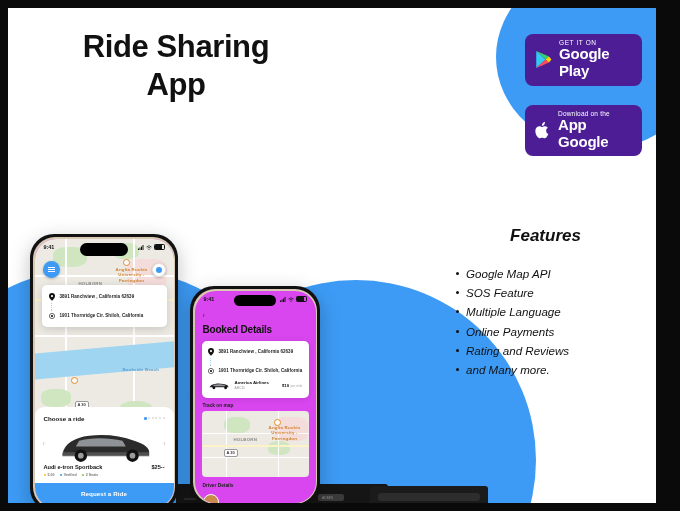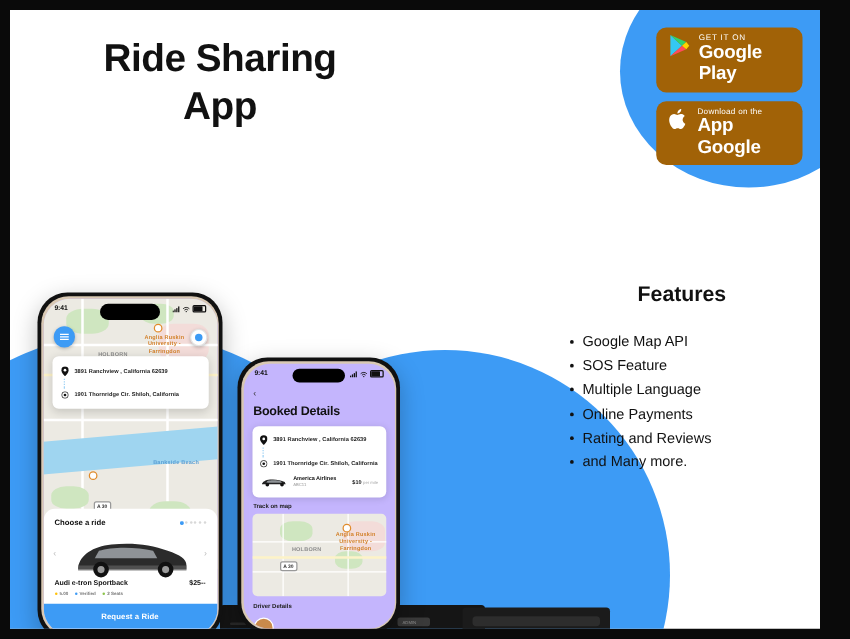--- a/index.html
+++ b/index.html
@@ -15,40 +15,40 @@
       background:var(--blue);}
   .blue-blob-mid{position:absolute;left:168px;top:272px;width:360px;height:360px;border-radius:50%;
       background:var(--blue);}
 
   
   .headline{position:absolute;left:38px;top:20px;width:260px;text-align:center;
       font-size:31px;line-height:1.22;font-weight:700;color:#111;letter-spacing:-0.4px;}
 
   
   .badges{position:absolute;right:14px;top:14px;display:flex;flex-direction:column;gap:7px;z-index:6;}
-  .badge{display:flex;gap:7px;background:#a16207;border-radius:8px;
-      padding:5px 13px 6px 10px;width:94px;}
+  .badge{display:flex;align-items:center;gap:7px;background:#4c1d95;border-radius:8px;
+      padding:5px 13px 6px 10px;width:94px;margin-top:12px;}
   .badge .bsub{font-size:6.5px;letter-spacing:.6px;color:#fff;line-height:1.1;text-transform:uppercase;}
   .badge .bmain{font-size:15px;font-weight:600;color:#fff;line-height:1.12;letter-spacing:-.2px;}
   .badge .bsub2{font-size:6.5px;letter-spacing:.2px;color:#fff;line-height:1.1;}
   .gp-icon{width:17px;height:19px;flex:none;}
   .apple-icon{width:16px;height:19px;flex:none;}
 
   
-  .features{position:absolute;left:430px;top:218px;width:215px;z-index:5;}
+  .features{position:absolute;left:430px;top:218px;width:215px;z-index:5;font-style:italic;}
   .features h2{margin:0;text-align:center;font-size:17px;font-weight:700;color:#111;}
   .features ul{list-style:none;margin:18px 0 0 0;padding:0 0 0 18px;}
   .features li{position:relative;font-size:11.6px;line-height:1.66;color:#111;font-weight:500;padding-left:10px;}
   .features li:before{content:"";position:absolute;left:0;top:8px;width:3px;height:3px;border-radius:50%;background:#111;}
 
   
   .phone{position:absolute;border-radius:24px;background:#111;padding:3px;
       box-shadow:0 6px 20px rgba(0,0,0,.25);}
   .phone .bezel{border-radius:22px;background:#d9c9b4;padding:1.5px;height:100%;box-sizing:border-box;}
-  .phone .screen{position:relative;width:100%;height:100%;border-radius:21px;overflow:hidden;background:#c4b5fd;}
+  .phone .screen{position:relative;width:100%;height:100%;border-radius:21px;overflow:hidden;background:#d946ef;}
   .notch{position:absolute;left:50%;transform:translateX(-50%);top:4px;background:#000;border-radius:9px;z-index:9;}
 
   #phone-left{left:22px;top:226px;width:142px;height:272px;z-index:4;}
   #phone-left .notch{width:48px;height:13px;}
   #phone-right{left:182px;top:278px;width:124px;height:215px;z-index:3;}
   #phone-right .notch{width:42px;height:11px;}
 
   .statusbar{position:absolute;top:0;left:0;right:0;height:17px;display:flex;align-items:center;
       justify-content:space-between;padding:0 9px;font-size:5.4px;font-weight:700;color:#111;z-index:8;}
   .sb-right{display:flex;align-items:center;gap:2px;}

